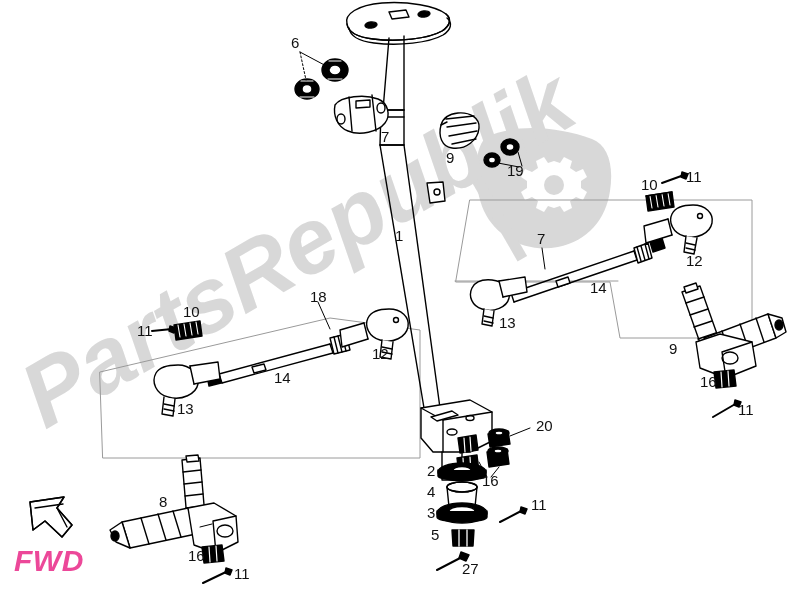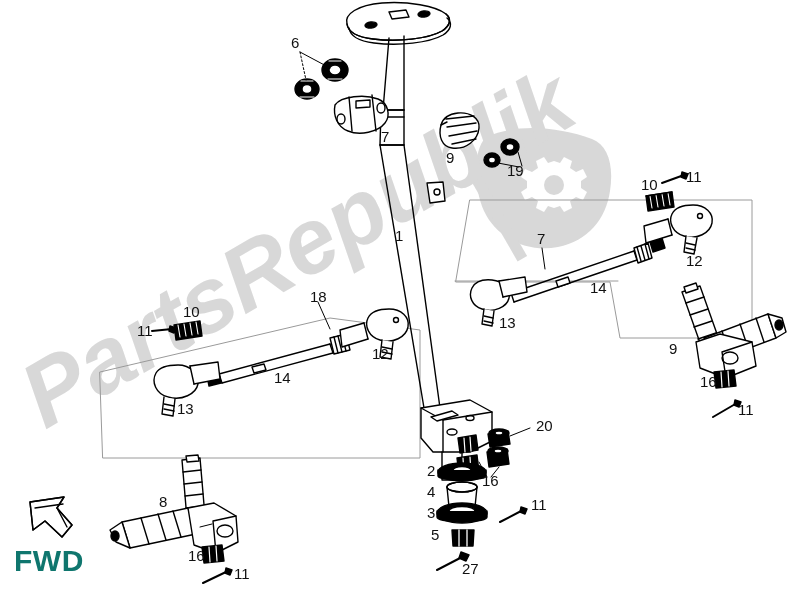--- a/index.html
+++ b/index.html
@@ -4,21 +4,21 @@
 <title>Steering Parts Diagram</title>
 <style>
   html,body{margin:0;padding:0;background:#fff;}
   body{width:800px;height:593px;overflow:hidden;
        font-family:"Liberation Sans","DejaVu Sans",sans-serif;}
   #stage{position:relative;width:800px;height:593px;background:#ffffff;}
   svg.layer{position:absolute;left:0;top:0;width:800px;height:593px;}
   .lbl{position:absolute;font-size:15px;color:#111;line-height:1;
        font-family:"Liberation Sans","DejaVu Sans",sans-serif;white-space:nowrap;}
   .fwdtxt{position:absolute;left:14px;top:544px;font-size:30px;font-weight:bold;
-          letter-spacing:0.5px;color:#0f766e;font-family:"Liberation Sans",sans-serif;}
+          letter-spacing:0.5px;color:#ec4899;font-family:"Liberation Sans",sans-serif;font-style:italic;}
 </style>
 </head>
 <body>
 
 <div id="stage">
 
   <svg class="layer" viewBox="0 0 800 593">
     <g opacity="0.85">
 
       <g transform="translate(548,185)">

